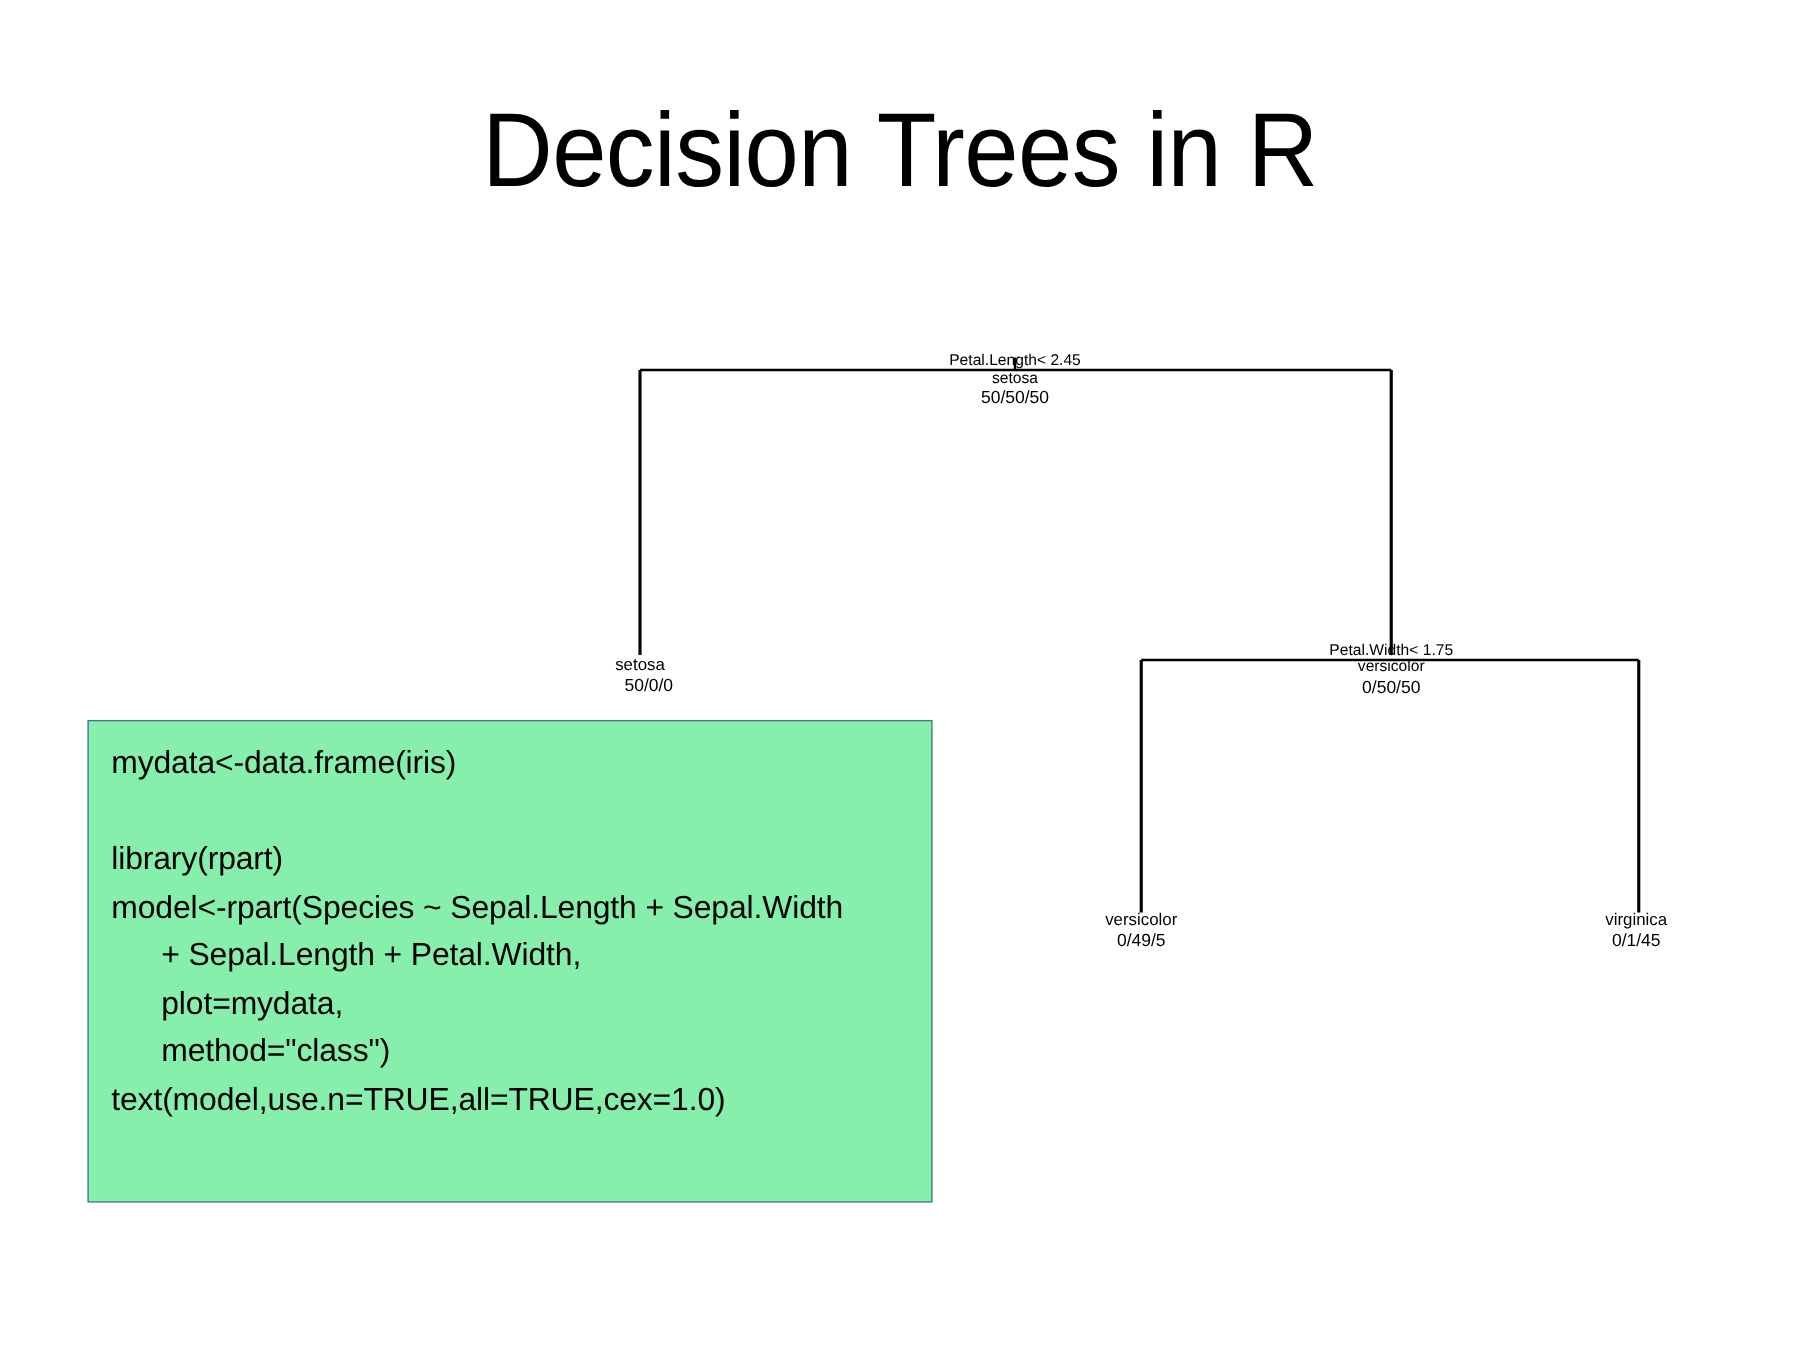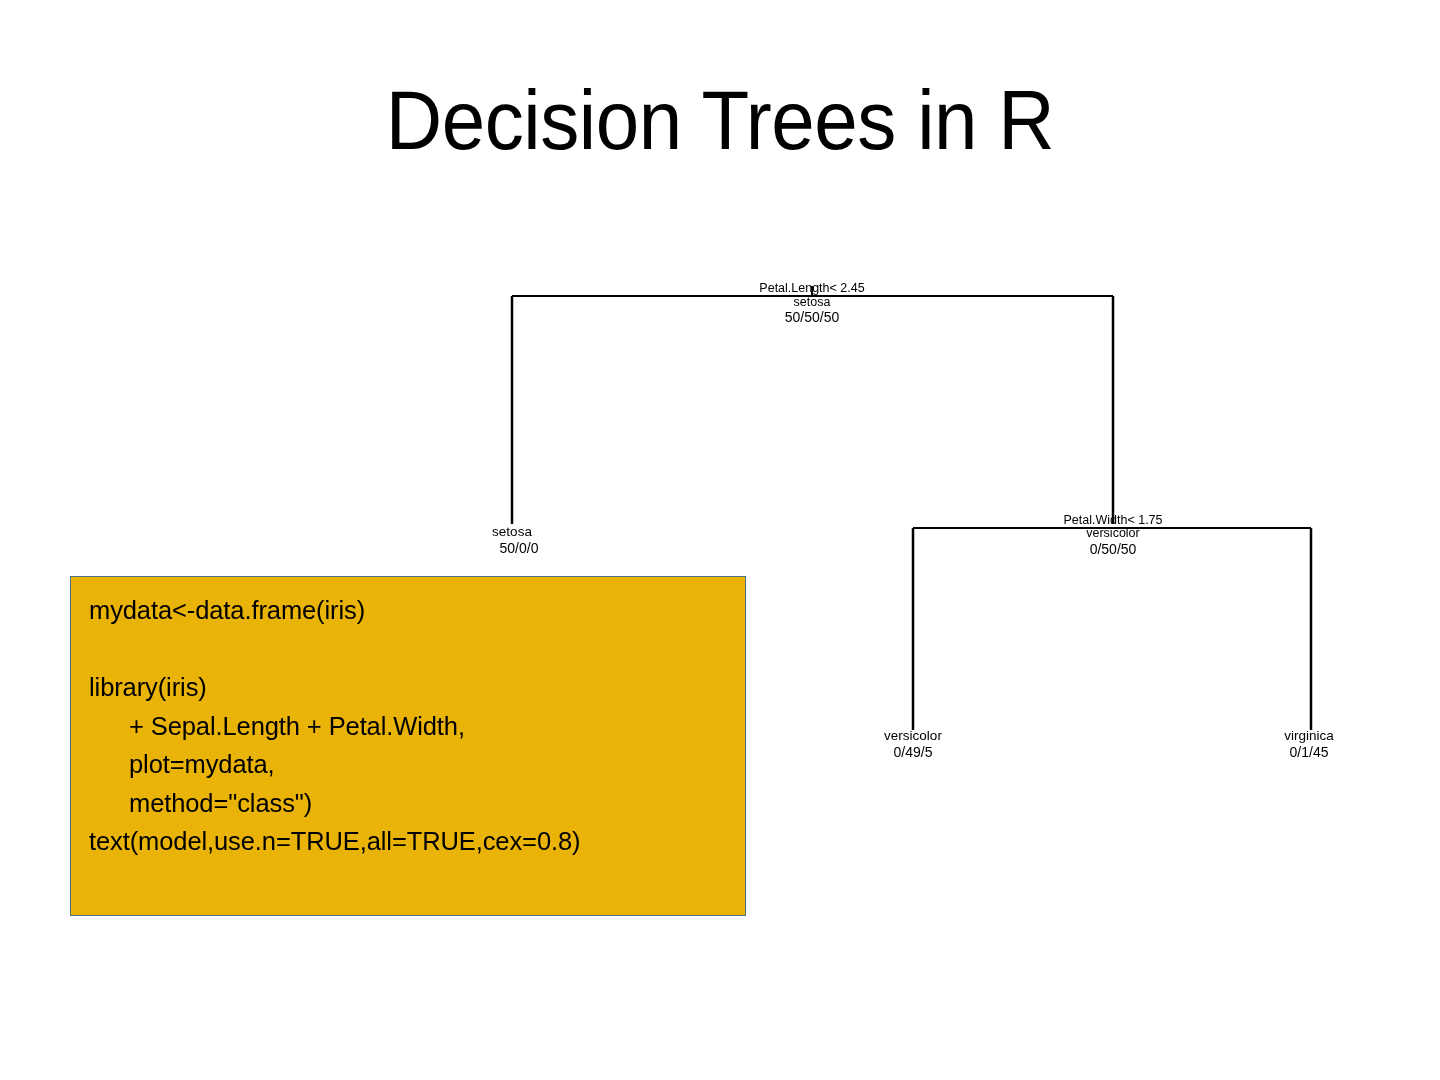--- a/index.html
+++ b/index.html
@@ -66,24 +66,24 @@
   .leaf-counts {
     font-size: 14px;
   }
 
   
   #code-box {
     position: absolute;
     left: 70px;
     top: 576px;
     width: 676px;
-    height: 340px;
+    height: 386px;
     box-sizing: border-box;
     border: 1.5px solid #4a7089;
-    background: #eab308;
+    background: #86efac;
     padding: 14px 18px 0 18px;
   }
   .code-line {
     font-family: "Liberation Sans", sans-serif;
     font-size: 25.5px;
     line-height: 38.5px;
     color: #000000;
     white-space: pre-wrap;
     letter-spacing: -0.1px;
   }
@@ -144,18 +144,19 @@
       <text class="tree-text leaf-class" text-anchor="middle" x="1309" y="740">virginica</text>
       <text class="tree-text leaf-counts" text-anchor="middle" x="1309" y="757">0/1/45</text>
     </g>
 
   </svg>
 </div>
 
 <div id="code-box">
   <div class="code-line">mydata&lt;-data.frame(iris)</div>
   <div class="code-line blank">&nbsp;</div>
-  <div class="code-line">library(iris)</div>
+  <div class="code-line">library(rpart)</div>
+  <div class="code-line">model&lt;-rpart(Species ~ Sepal.Length + Sepal.Width</div>
   <div class="code-line indent1">+ Sepal.Length + Petal.Width,</div>
   <div class="code-line indent1">plot=mydata,</div>
   <div class="code-line indent1">method="class")</div>
-  <div class="code-line">text(model,use.n=TRUE,all=TRUE,cex=0.8)</div>
+  <div class="code-line">text(model,use.n=TRUE,all=TRUE,cex=1.0)</div>
 </div>
 
 </body></html>

